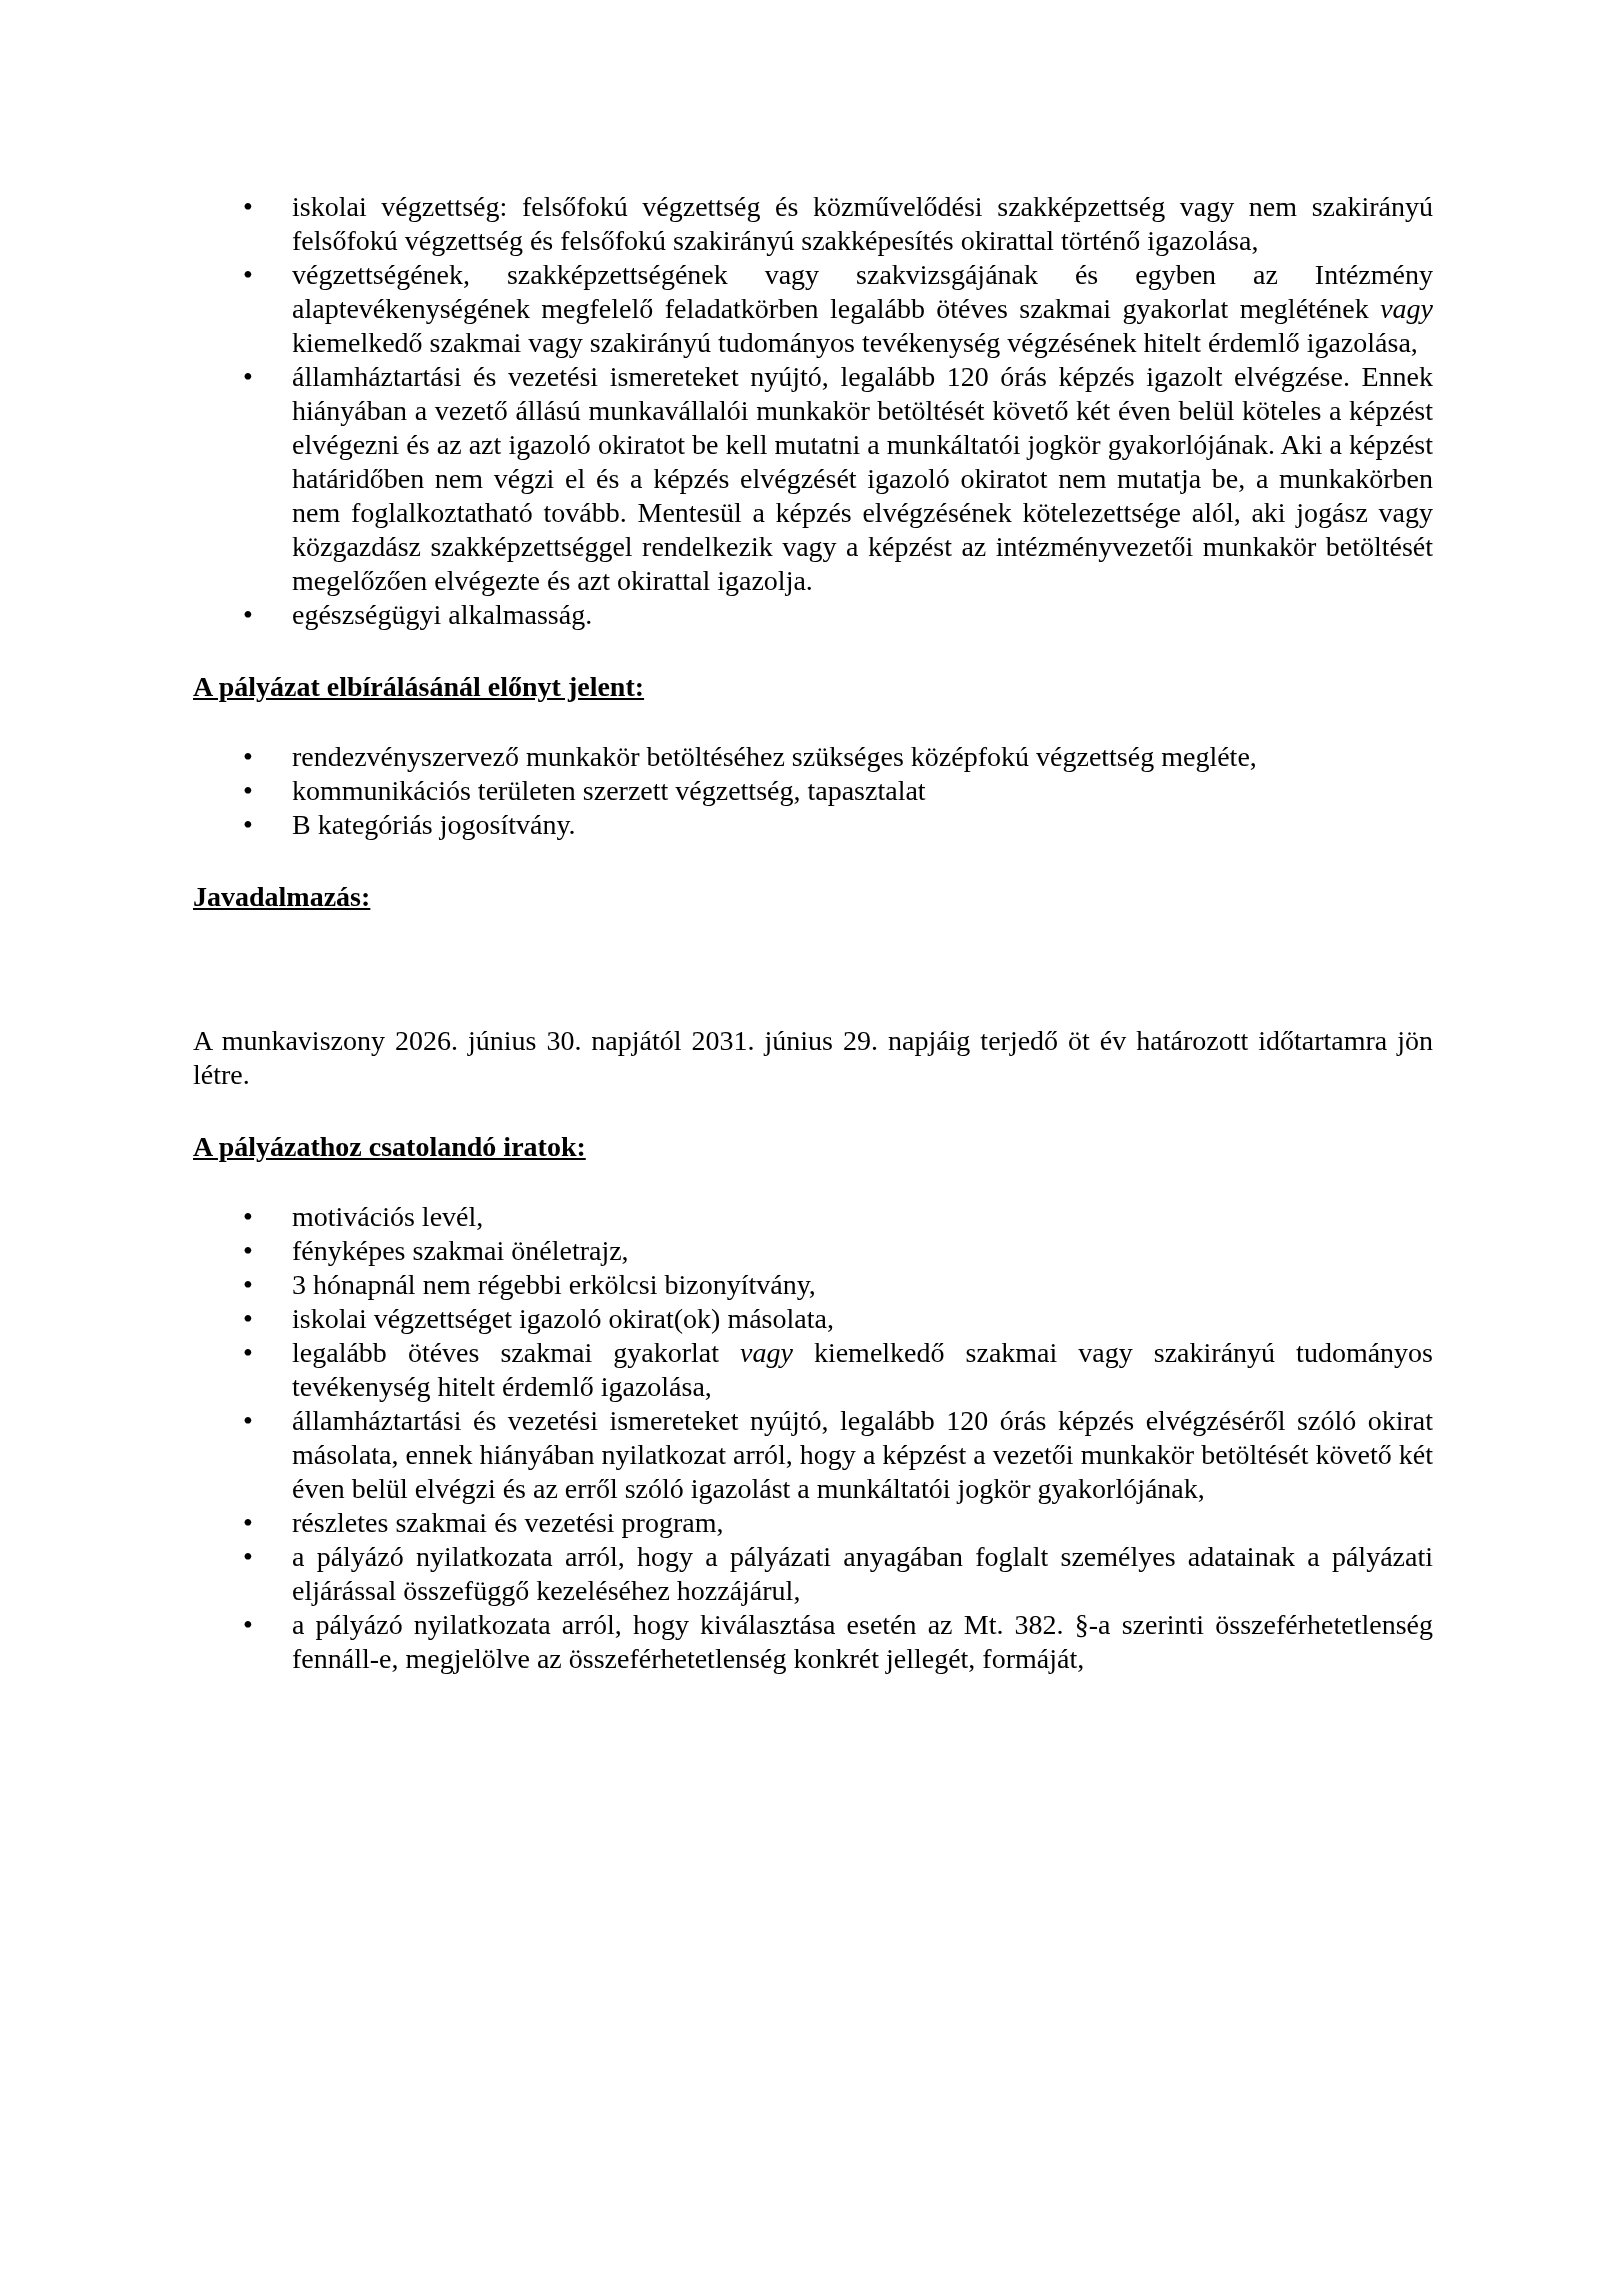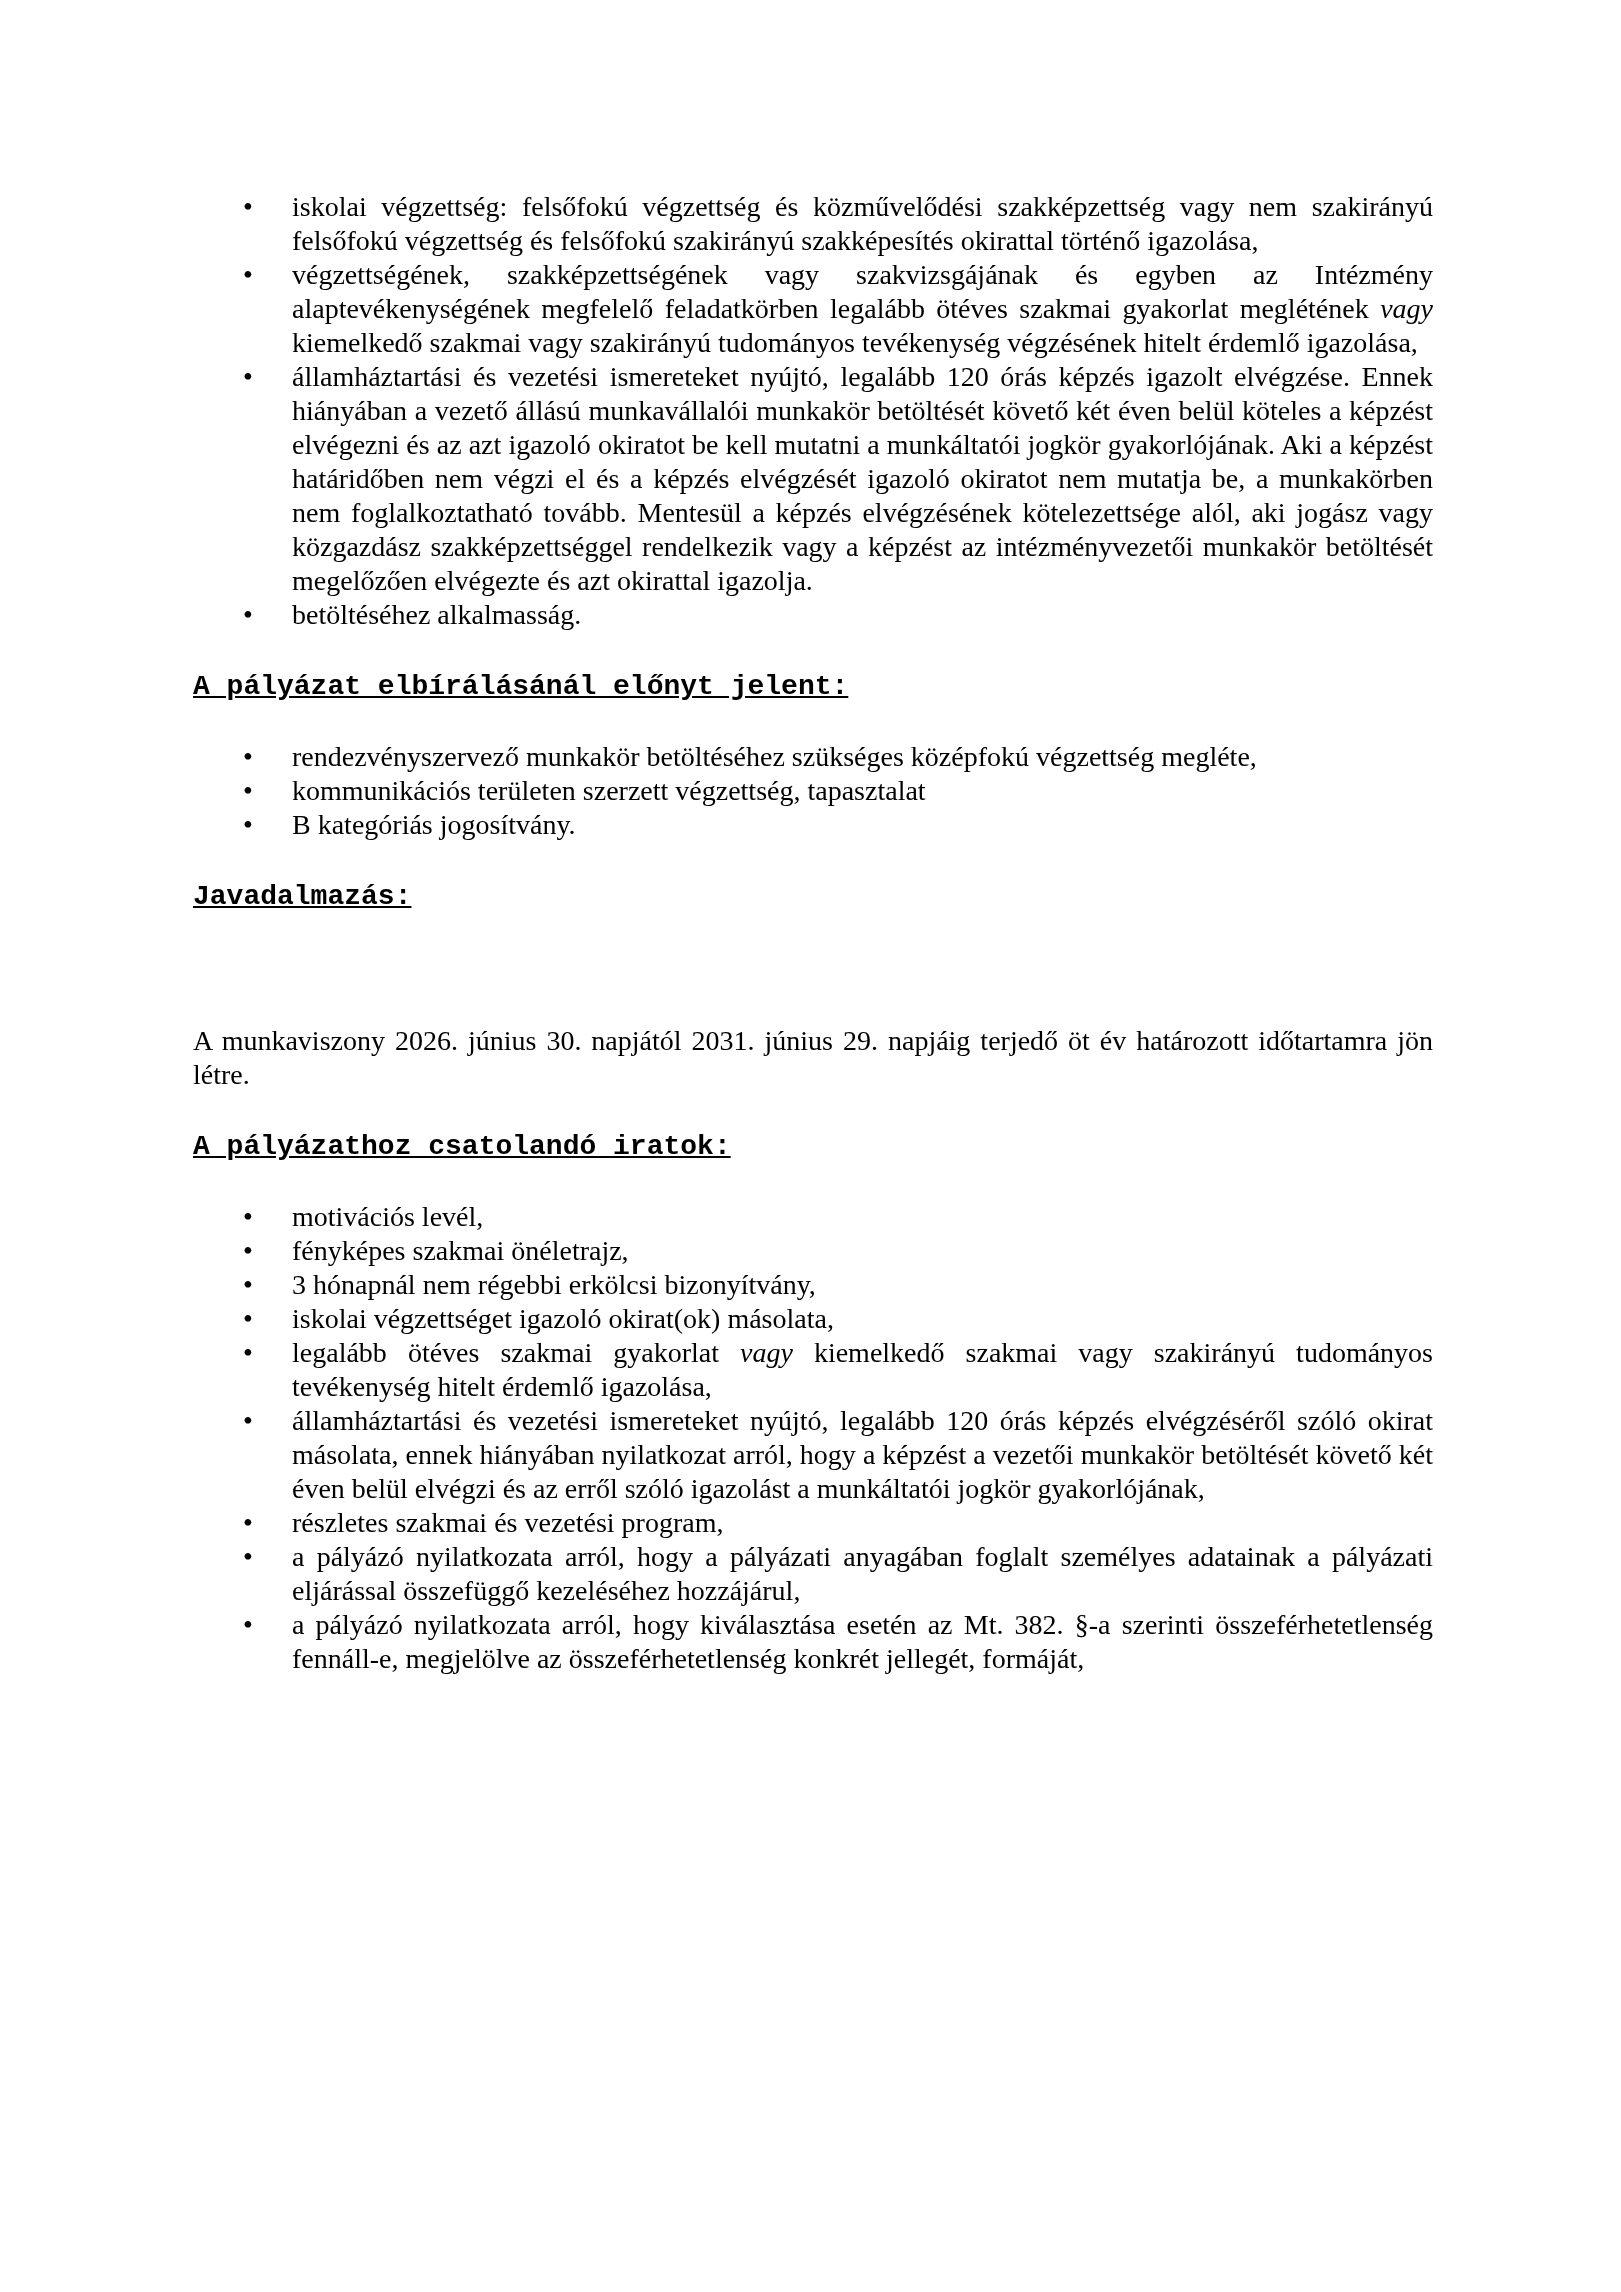--- a/index.html
+++ b/index.html
@@ -14,21 +14,20 @@
   }
   .para { margin: 0; }
   ul.blist { list-style: none; margin: 0; padding: 0; }
   ul.blist li { position: relative; padding-left: 99px; }
   ul.blist li .bullet {
     position: absolute; left: 50px; top: 0; font-size: 28px; line-height: 34px;
   }
   .heading {
     font-weight: bold; text-decoration: underline; font-size: 28px; line-height: 34px;
     margin: 0;
-    font-family: Liberation Mono, monospace;
   }
   .gap-b { height: 36px; }
   .gap-c { height: 38px; }
   em { }
 </style>
 </head>
 <body>
 
 <div class="page">
 
@@ -40,21 +39,21 @@
     <li>
       <span class="bullet">•</span>
       <div class="item-text"><span>végzettségének, szakképzettségének vagy szakvizsgájának és egyben az Intézmény alaptevékenységének megfelelő feladatkörben legalább ötéves szakmai gyakorlat meglétének </span><em>vagy</em><span> kiemelkedő szakmai vagy szakirányú tudományos tevékenység végzésének hitelt érdemlő igazolása,</span></div>
     </li>
     <li>
       <span class="bullet">•</span>
       <div class="item-text">államháztartási és vezetési ismereteket nyújtó, legalább 120 órás képzés igazolt elvégzése. Ennek hiányában a vezető állású munkavállalói munkakör betöltését követő két éven belül köteles a képzést elvégezni és az azt igazoló okiratot be kell mutatni a munkáltatói jogkör gyakorlójának. Aki a képzést határidőben nem végzi el és a képzés elvégzését igazoló okiratot nem mutatja be, a munkakörben nem foglalkoztatható tovább. Mentesül a képzés elvégzésének kötelezettsége alól, aki jogász vagy közgazdász szakképzettséggel rendelkezik vagy a képzést az intézményvezetői munkakör betöltését megelőzően elvégezte és azt okirattal igazolja.</div>
     </li>
     <li>
       <span class="bullet">•</span>
-      <div class="item-text">betöltéséhez alkalmasság.</div>
+      <div class="item-text">egészségügyi alkalmasság.</div>
     </li>
   </ul>
 
   <div class="gap-c"></div>
 
   <h2 class="heading">A pályázat elbírálásánál előnyt jelent:</h2>
   <div class="gap-b"></div>
   <ul class="blist">
     <li>
       <span class="bullet">•</span>

